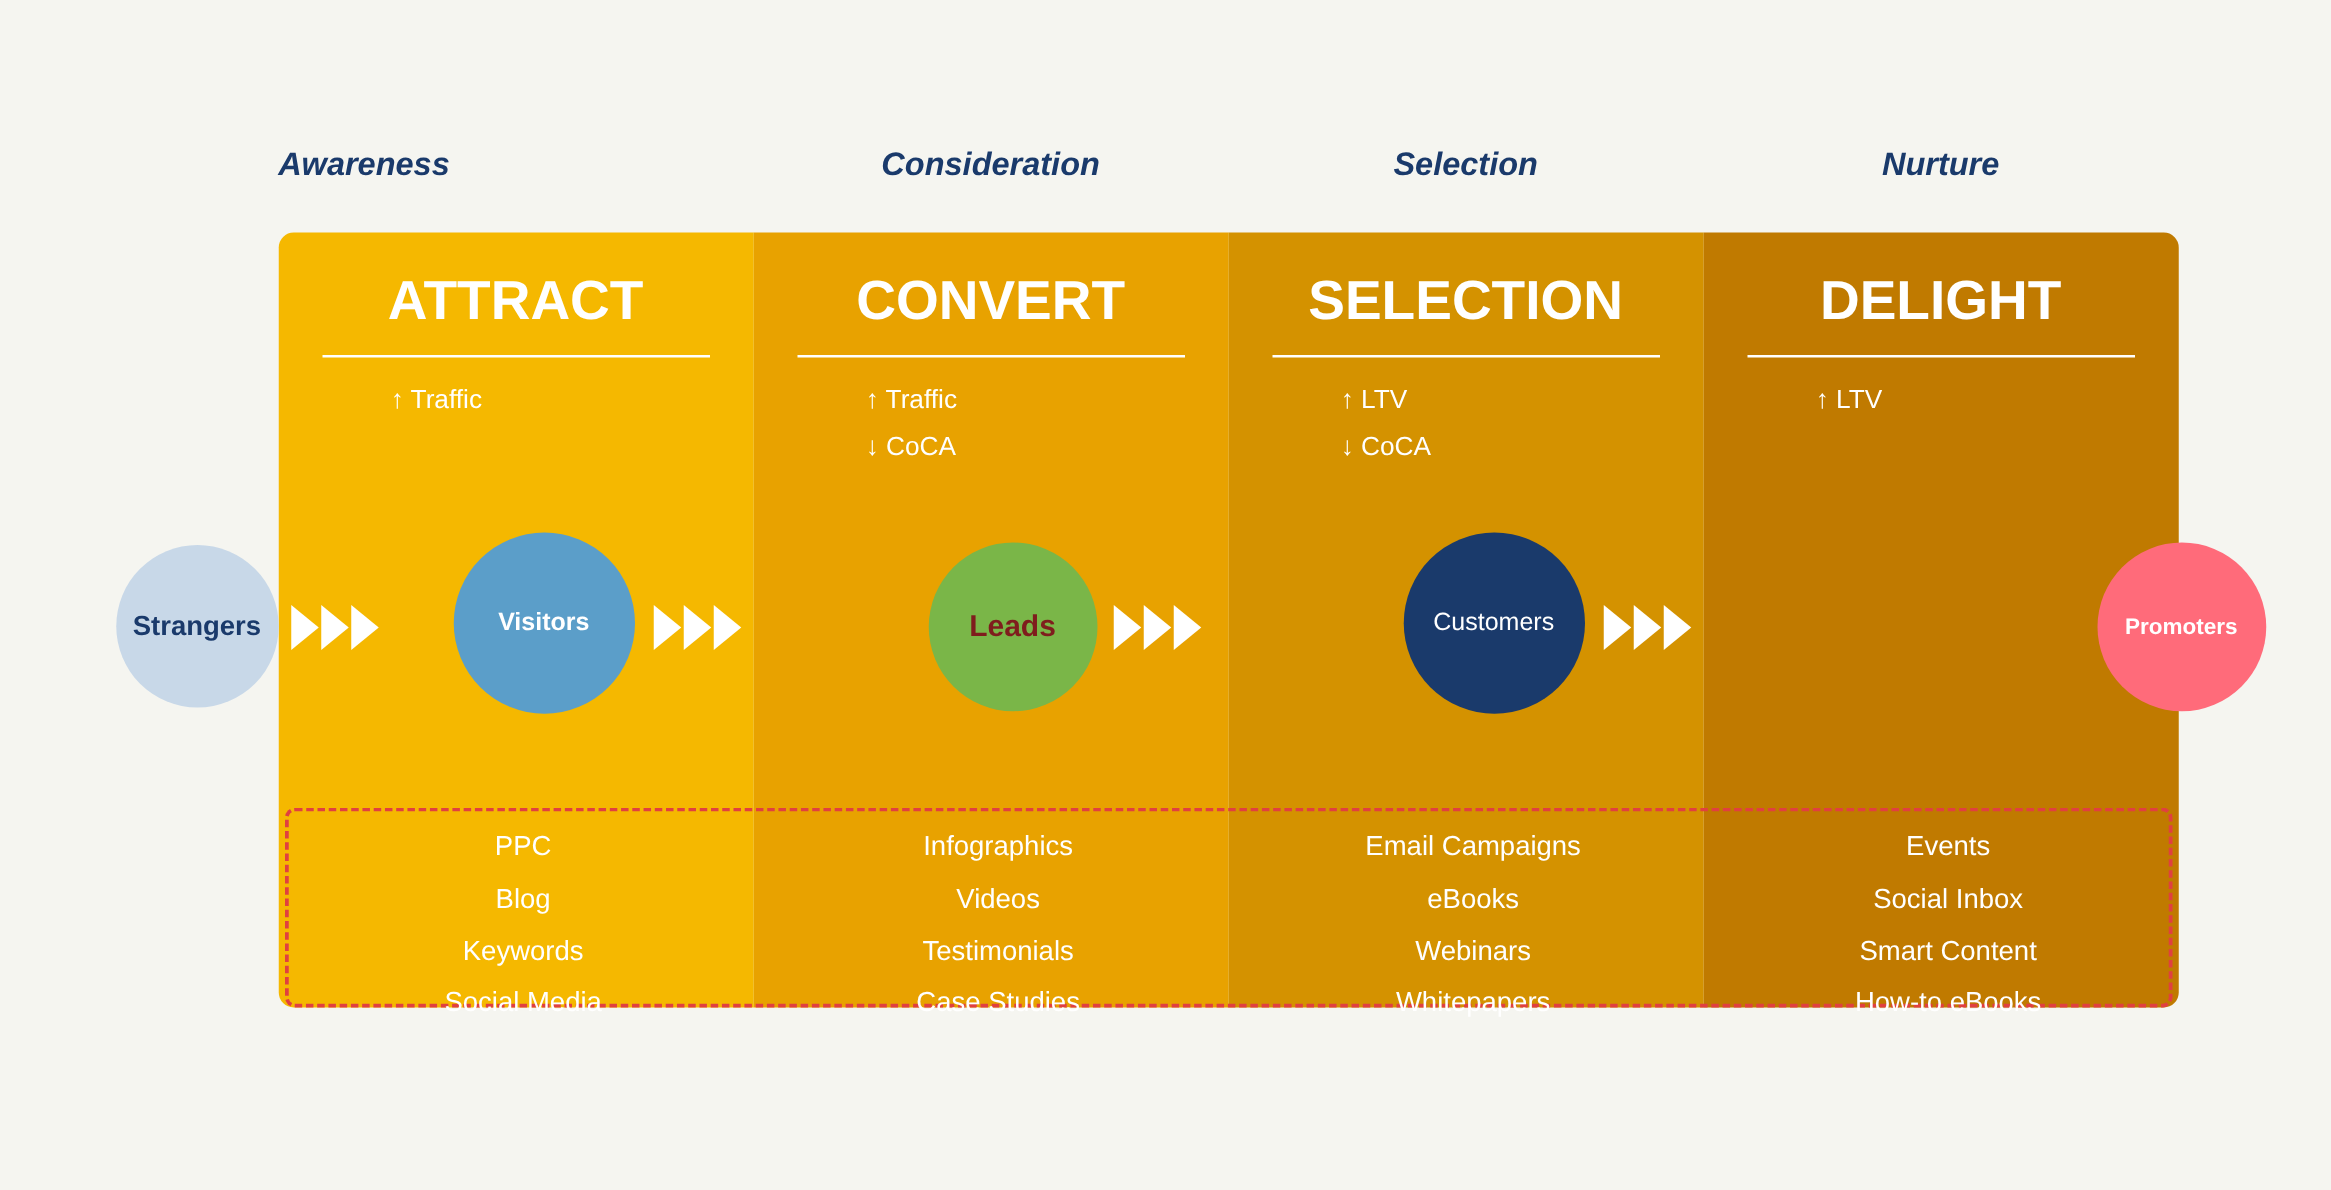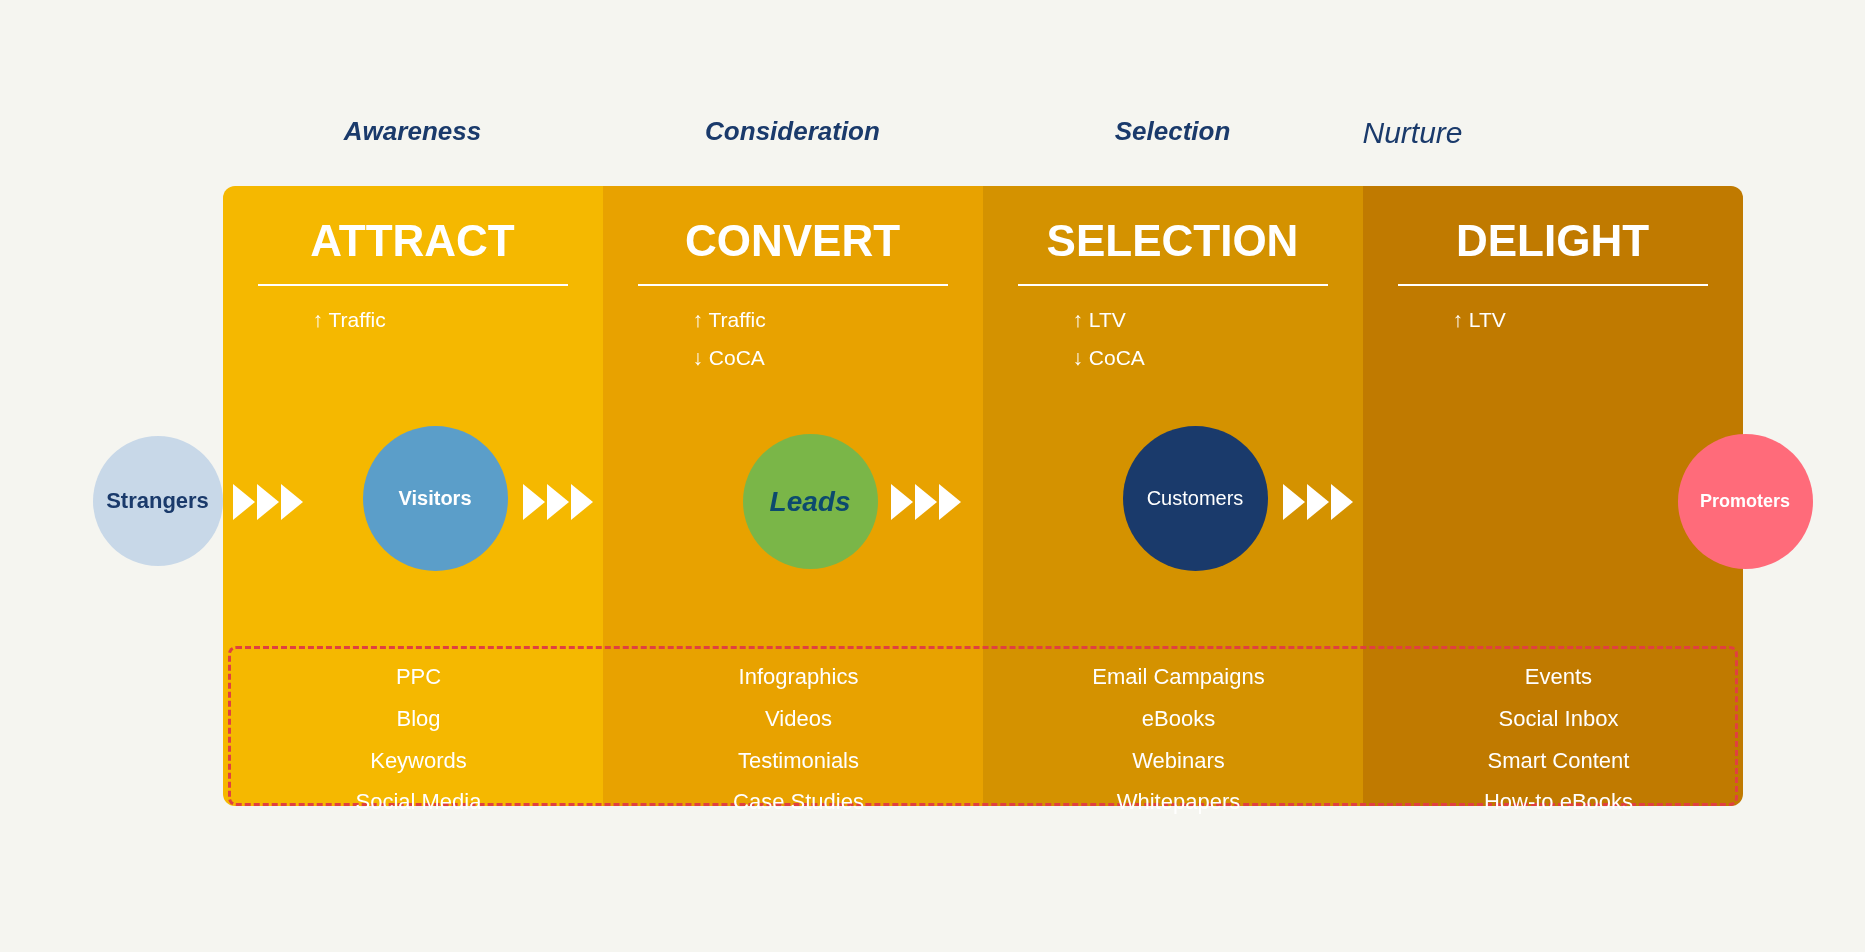--- a/index.html
+++ b/index.html
@@ -52,21 +52,21 @@
       height: 620px;
       background: #c07a00;
       border-radius: 0 12px 12px 0;
     }
     
     .lbl-awareness {
       position: absolute;
       left: 140px;
       top: 30px;
       width: 380px;
-      text-align: center;
+      text-align: left;
       font-size: 26px;
       font-weight: bold;
       color: #1a3a6b;
       font-style: italic;
     }
     .lbl-consideration {
       position: absolute;
       left: 520px;
       top: 30px;
       width: 380px;
@@ -85,22 +85,23 @@
       font-size: 26px;
       font-weight: bold;
       color: #1a3a6b;
       font-style: italic;
     }
     .lbl-nurture {
       position: absolute;
       left: 1280px;
       top: 30px;
       width: 380px;
-      font-size: 30px;
-      font-weight: normal;
+      text-align: center;
+      font-size: 26px;
+      font-weight: bold;
       color: #1a3a6b;
       font-style: italic;
     }
     
     .sec-title {
       position: absolute;
       top: 130px;
       font-size: 44px;
       font-weight: 900;
       color: white;
@@ -215,21 +216,21 @@
   <div class="node" style="left:280px; top:340px; width:145px; height:145px; background:#5b9ec9; color:white; font-size:20px; font-weight:bold;">
     <span>Visitors</span>
   </div>
 
   <div class="chevrons" style="left:440px; top:398px;">
     <div class="chevron"></div>
     <div class="chevron"></div>
     <div class="chevron"></div>
   </div>
 
-  <div class="node" style="left:660px; top:348px; width:135px; height:135px; background:#7ab648; color:#0c4a6e; font-size:28px; font-weight:bold;font-style:italic;">
+  <div class="node" style="left:660px; top:348px; width:135px; height:135px; background:#7ab648; color:#7f1d1d; font-size:24px; font-weight:bold;">
     <span>Leads</span>
   </div>
 
   <div class="chevrons" style="left:808px; top:398px;">
     <div class="chevron"></div>
     <div class="chevron"></div>
     <div class="chevron"></div>
   </div>
 
   <div class="node" style="left:1040px; top:340px; width:145px; height:145px; background:#1a3a6b; color:white; font-size:20px; font-weight:normal;">

